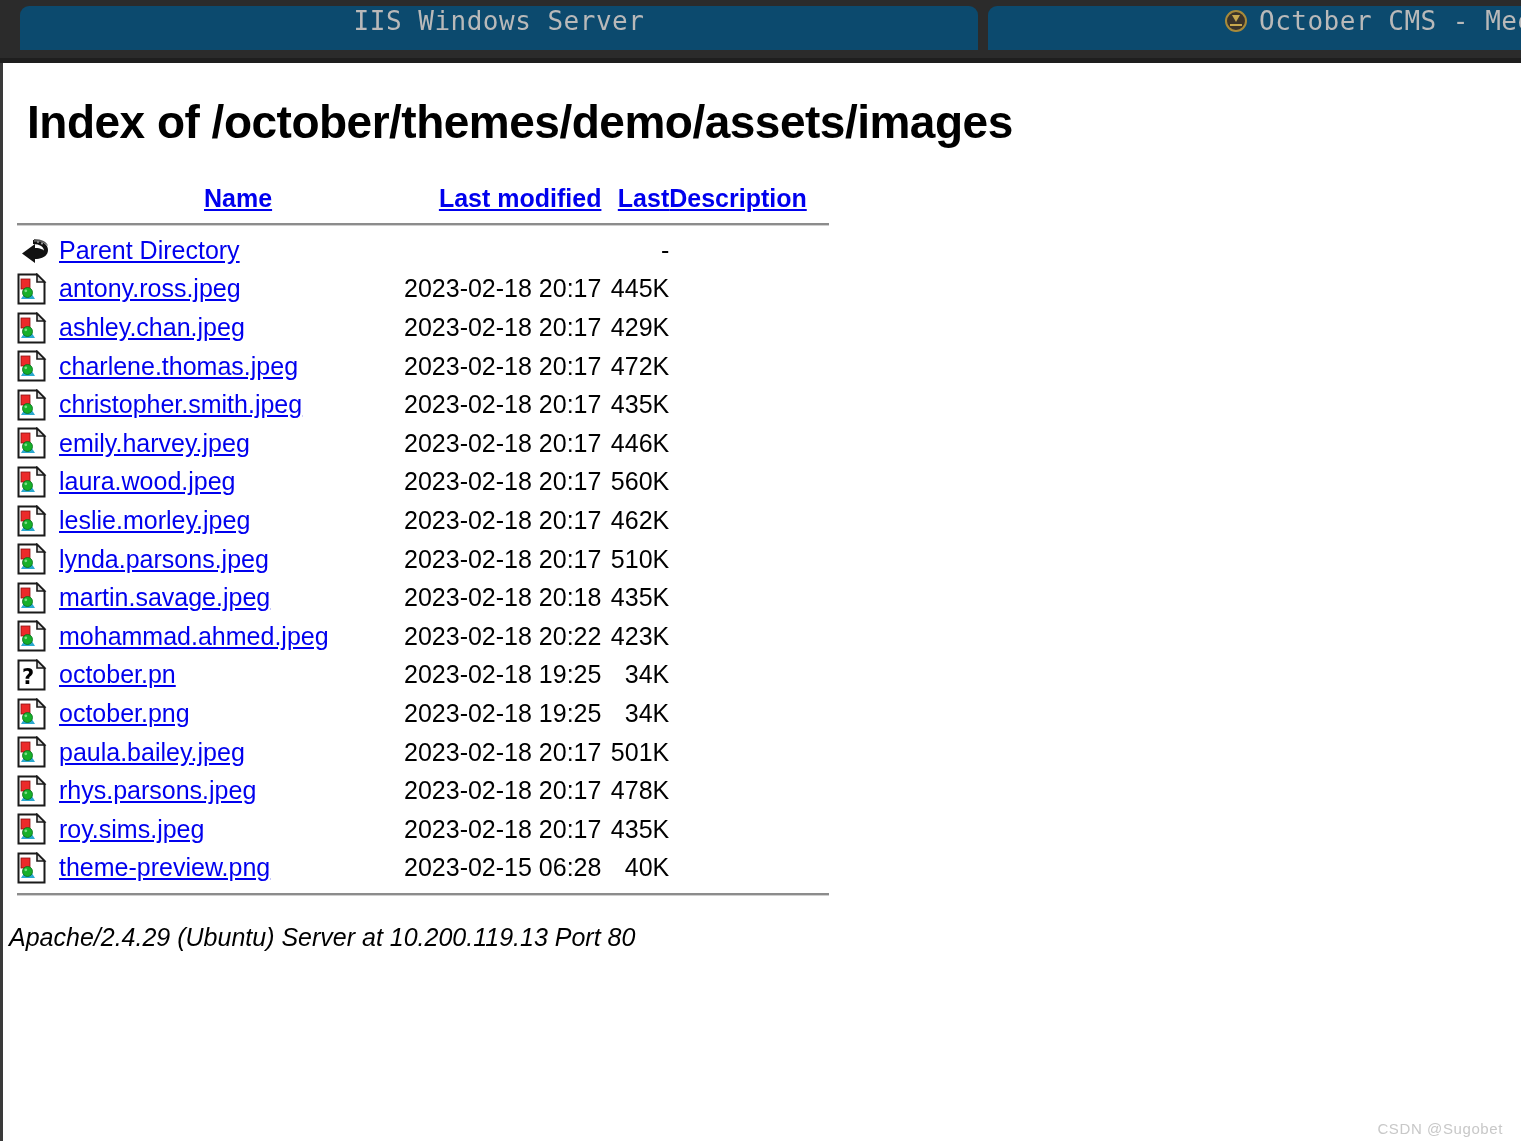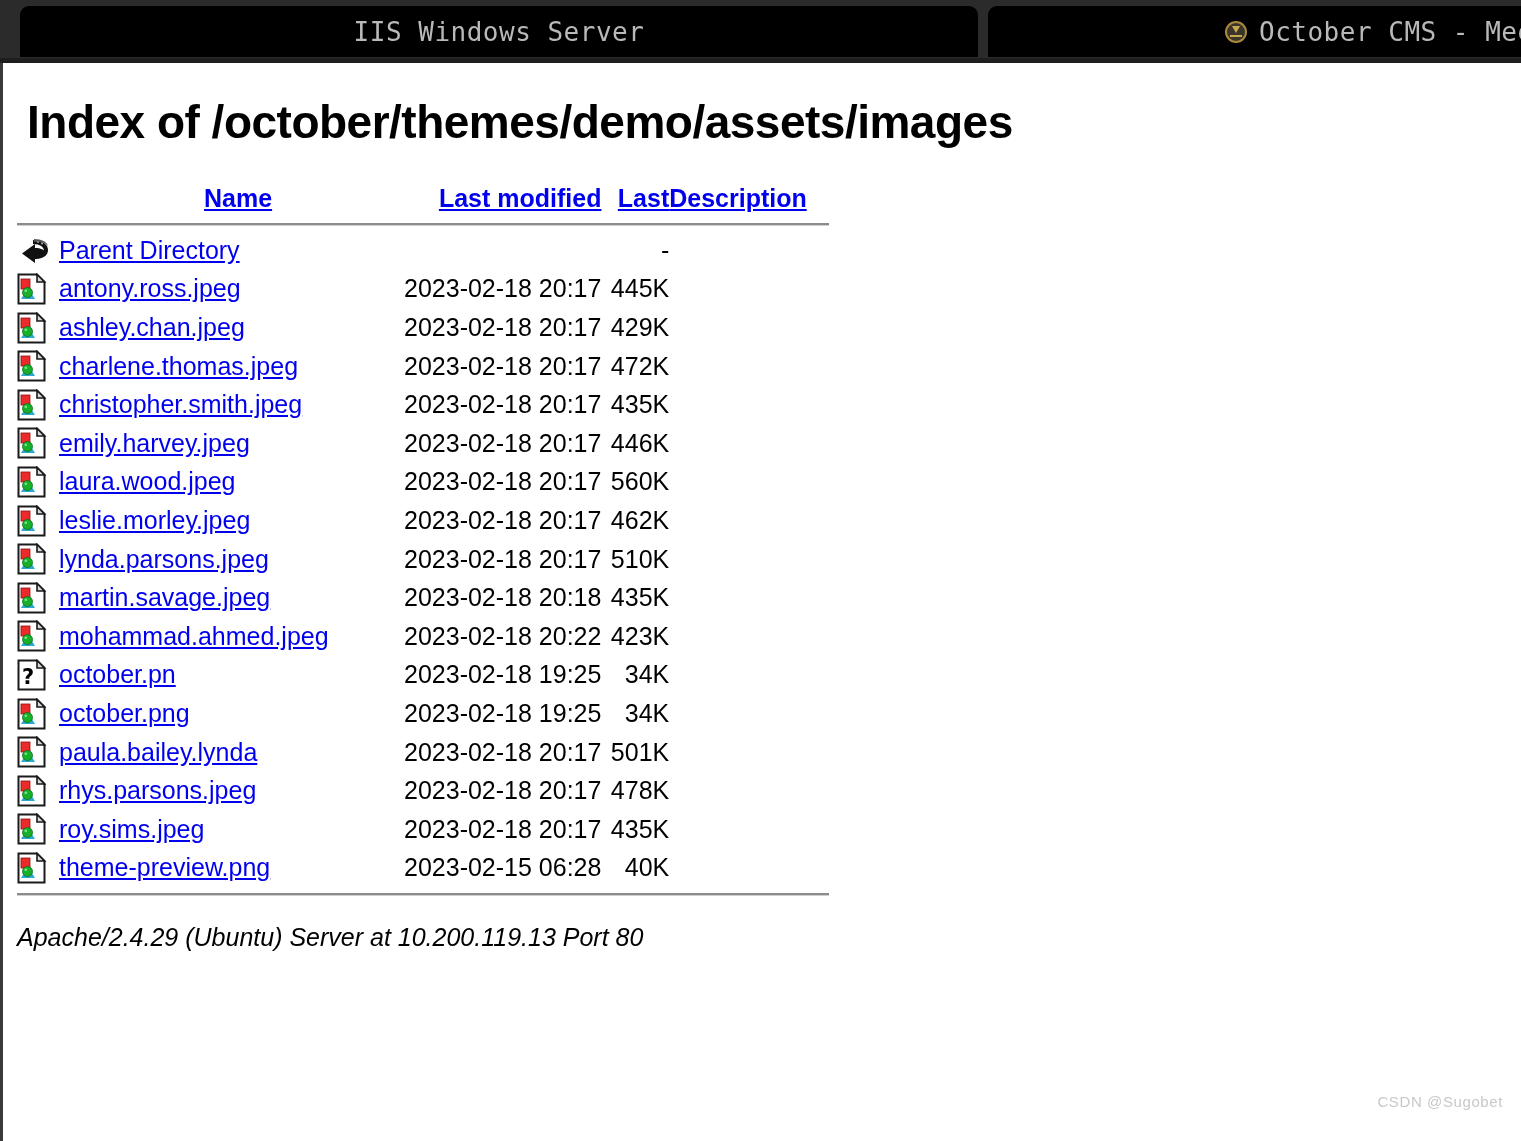--- a/index.html
+++ b/index.html
@@ -21,25 +21,24 @@
   }
   #tabstrip::after {
     content: "";
     position: absolute;
     left: 0; bottom: 0; width: 100%; height: 5px;
     background: #1e1e1e;
   }
   .tab {
     position: absolute;
     top: 6px;
-    height: 51px;
-    background: #000000;
+    height: 44px;
+    background: #0c4a6e;
     border-radius: 9px 9px 0 0;
     display: flex;
-    align-items: center;
     justify-content: center;
     overflow: hidden;
     white-space: nowrap;
   }
   .tab.first { left: 20px;  width: 958px; }
   .tab.second{ left: 988px; width: 560px; }
   .tab-title {
     font-family: "DejaVu Sans Mono", monospace;
     font-size: 26px;
     letter-spacing: 0.5px;
@@ -136,21 +135,21 @@
     border: none;
     border-top: 2px solid #8c8c8c;
     border-bottom: 1px solid #cfcfcf;
     margin: 0;
     width: 812px;
     height: 0;
   }
 
   address#footer {
     margin: 0;
-    padding: 22px 0 0 14px;
+    padding: 22px 0 0 6px;
     font-style: italic;
     font-size: 25px;
     font-family: "Liberation Sans Narrow", "Liberation Sans", sans-serif;
     font-stretch: condensed;
     color: #000;
     white-space: nowrap;
   }
 
   
   .icon { display: inline-block; vertical-align: middle; }
@@ -158,21 +157,21 @@
   
   .icon-image { width: 30px; height: 32px; }
   
   .icon-unknown { width: 30px; height: 32px; }
   
   .icon-back { width: 34px; height: 28px; }
 
   
   #watermark {
     position: absolute;
-    right: 18px; bottom: 31px;
+    right: 18px; bottom: 4px;
     font-size: 15px;
     color: #c8c8c8;
     font-family: "Liberation Sans", sans-serif;
     letter-spacing: 0.6px;
   }
 </style>
 </head>
 <body>
 
 <div id="tabstrip">
@@ -394,21 +393,21 @@
         </tr>
         <tr>
           <td class="col-icon"><svg class="icon icon-image" viewBox="0 0 30 32" xmlns="http://www.w3.org/2000/svg">
               <path d="M1.5 1.5 H20 L27.5 9 V30.5 H1.5 Z" fill="#ffffff" stroke="#1a1a1a" stroke-width="2"></path>
               <path d="M20 1.5 L20 9 L27.5 9 Z" fill="#d8d8d8" stroke="#1a1a1a" stroke-width="1.6"></path>
               <path d="M4 26 L11 15 L18 26 Z" fill="#2aa8cf"></path>
               <rect x="4" y="6" width="9" height="10" fill="#ec2a2a" stroke="#8c1010" stroke-width="0.8"></rect>
               <circle cx="10.5" cy="19.5" r="5" fill="#16b02a" stroke="#0a6b18" stroke-width="0.8"></circle>
               <circle cx="8.8" cy="17.8" r="1.4" fill="#8ce89a" opacity="0.85"></circle>
             </svg></td>
-          <td class="col-name"><a class="link" href="#">paula.bailey.lynda</a></td>
+          <td class="col-name"><a class="link" href="#">paula.bailey.jpeg</a></td>
           <td class="col-date">2023-02-18 20:17</td>
           <td class="col-size">501K</td>
           <td class="col-desc"></td>
         </tr>
         <tr>
           <td class="col-icon"><svg class="icon icon-image" viewBox="0 0 30 32" xmlns="http://www.w3.org/2000/svg">
               <path d="M1.5 1.5 H20 L27.5 9 V30.5 H1.5 Z" fill="#ffffff" stroke="#1a1a1a" stroke-width="2"></path>
               <path d="M20 1.5 L20 9 L27.5 9 Z" fill="#d8d8d8" stroke="#1a1a1a" stroke-width="1.6"></path>
               <path d="M4 26 L11 15 L18 26 Z" fill="#2aa8cf"></path>
               <rect x="4" y="6" width="9" height="10" fill="#ec2a2a" stroke="#8c1010" stroke-width="0.8"></rect>

